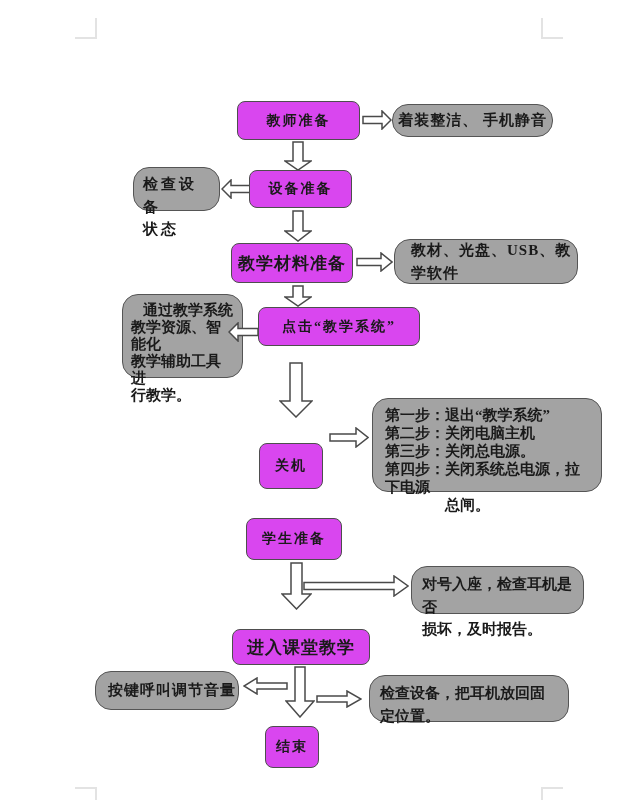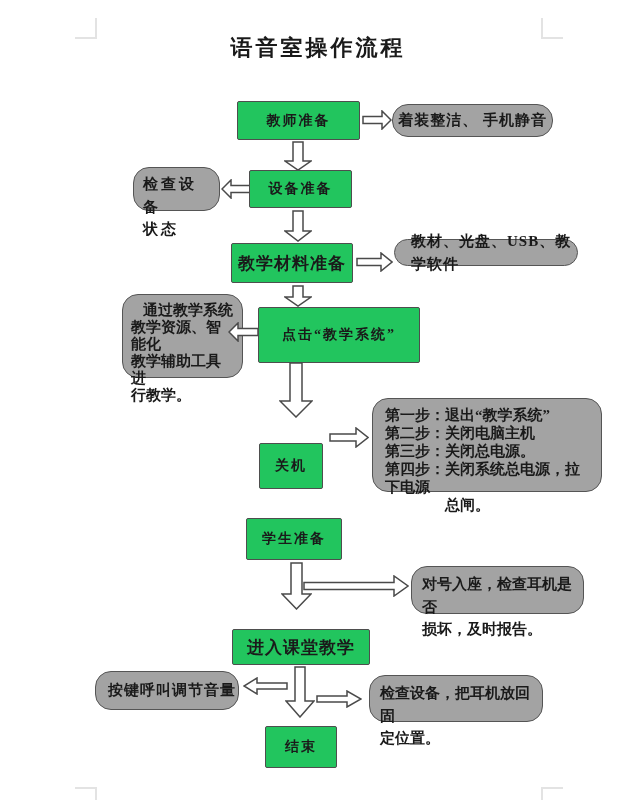--- a/index.html
+++ b/index.html
@@ -15,21 +15,21 @@
   .mark-br{left:541px;top:787px;height:13px;border-left:2px solid #e3e3e3;border-top:2px solid #e3e3e3;}
 
   .title{
     position:absolute;left:0;top:33px;width:100%;text-align:center;
     font-size:22px;font-weight:700;letter-spacing:3px;
   }
 
   
   .node{
     position:absolute;box-sizing:border-box;
-    border:1.6px solid #4e4e4e;border-radius:2px;background:#22c55e;
+    border:1.6px solid #4e4e4e;border-radius:8px;background:#d946ef;
     display:flex;align-items:center;justify-content:center;
     font-size:14px;font-weight:700;letter-spacing:2px;text-align:center;
   }
   .node.small-text{font-size:17px;letter-spacing:1px;}
 
   
   .anno{
     position:absolute;box-sizing:border-box;
     border:1.4px solid #555;border-radius:16px;background:#a3a3a3;
     font-size:15px;font-weight:700;line-height:1.5;
@@ -45,21 +45,20 @@
 </head>
 <body>
 
 <div id="page">
 
   <div class="mark mark-tl"></div>
   <div class="mark mark-tr"></div>
   <div class="mark mark-bl"></div>
   <div class="mark mark-br"></div>
 
-  <div class="title">语音室操作流程</div>
 
   <div class="node" style="left:237px;top:101px;width:123px;height:39px;">教师准备</div>
   <div class="arrow" style="left:362px;top:110px;width:30px;height:20px;">
       <svg viewBox="0 0 30 20">
         <polygon points="1,6.5 20,6.5 20,1 29,10 20,19 20,13.5 1,13.5" fill="#ffffff" stroke="#4a4a4a" stroke-width="1.5" stroke-linejoin="miter"></polygon>
       </svg>
     </div>
   <div class="anno vcenter" style="left:392px;top:104px;width:161px;height:33px;justify-content:center;letter-spacing:1px;">着装整洁、 手机静音</div>
 
   <div class="arrow" style="left:284px;top:141px;width:28px;height:30px;">
@@ -82,38 +81,38 @@
         <polygon points="9,1 19,1 19,21 27,21 14,31 1,21 9,21" fill="#ffffff" stroke="#4a4a4a" stroke-width="1.5" stroke-linejoin="miter"></polygon>
       </svg>
     </div>
 
   <div class="node small-text" style="left:231px;top:243px;width:122px;height:40px;">教学材料准备</div>
   <div class="arrow" style="left:356px;top:252px;width:37px;height:20px;">
       <svg viewBox="0 0 37 20">
         <polygon points="1,6.5 25,6.5 25,1 36,10 25,19 25,13.5 1,13.5" fill="#ffffff" stroke="#4a4a4a" stroke-width="1.5" stroke-linejoin="miter"></polygon>
       </svg>
     </div>
-  <div class="anno vcenter" style="left:394px;top:239px;width:184px;height:27px;padding-left:16px;letter-spacing:1px;">教材、光盘、USB、教学软件</div>
+  <div class="anno vcenter" style="left:394px;top:239px;width:184px;height:45px;padding-left:16px;letter-spacing:1px;">教材、光盘、USB、教学软件</div>
 
   <div class="arrow" style="left:284px;top:285px;width:28px;height:22px;">
       <svg viewBox="0 0 28 22">
         <polygon points="9,1 19,1 19,12 27,12 14,21 1,12 9,12" fill="#ffffff" stroke="#4a4a4a" stroke-width="1.5" stroke-linejoin="miter"></polygon>
       </svg>
     </div>
 
   <div class="anno indent" style="left:104px;top:294px;width:121px;height:84px;padding:7px 8px;margin-left:18px;">通过教学系统
 教学资源、智能化
 教学辅助工具进
 行教学。</div>
   <div class="arrow" style="left:228px;top:322px;width:31px;height:20px;">
       <svg viewBox="0 0 31 20">
         <polygon points="30,6.5 10,6.5 10,1 1,10 10,19 10,13.5 30,13.5" fill="#ffffff" stroke="#4a4a4a" stroke-width="1.5" stroke-linejoin="miter"></polygon>
       </svg>
     </div>
-  <div class="node" style="left:258px;top:307px;width:162px;height:56px;">点击“教学系统”</div>
+  <div class="node" style="left:258px;top:307px;width:162px;height:39px;">点击“教学系统”</div>
 
   <div class="arrow" style="left:279px;top:362px;width:34px;height:56px;">
       <svg viewBox="0 0 34 56">
         <polygon points="11,1 23,1 23,39 33,39 17,55 1,39 11,39" fill="#ffffff" stroke="#4a4a4a" stroke-width="1.5" stroke-linejoin="miter"></polygon>
       </svg>
     </div>
 
   <div class="node" style="left:259px;top:419px;width:64px;height:46px;margin-top:24px;">关机</div>
   <div class="arrow" style="left:329px;top:427px;width:40px;height:21px;">
       <svg viewBox="0 0 40 21">
@@ -150,18 +149,18 @@
       <svg viewBox="0 0 45 18">
         <polygon points="44,6 14,6 14,1 1,9 14,17 14,12 44,12" fill="#ffffff" stroke="#4a4a4a" stroke-width="1.5" stroke-linejoin="miter"></polygon>
       </svg>
     </div>
   <div class="anno vcenter" style="left:95px;top:671px;width:144px;height:39px;padding-left:12px;letter-spacing:1px;">按键呼叫调节音量</div>
   <div class="arrow" style="left:316px;top:690px;width:46px;height:18px;">
       <svg viewBox="0 0 46 18">
         <polygon points="1,6 31,6 31,1 45,9 31,17 31,12 1,12" fill="#ffffff" stroke="#4a4a4a" stroke-width="1.5" stroke-linejoin="miter"></polygon>
       </svg>
     </div>
-  <div class="anno" style="left:369px;top:675px;width:174px;height:47px;padding:6px 10px;">检查设备，把耳机放回固
+  <div class="anno" style="left:369px;top:675px;width:200px;height:47px;padding:6px 10px;">检查设备，把耳机放回固
 定位置。</div>
 
-  <div class="node" style="left:265px;top:726px;width:72px;height:42px;">结束</div>
+  <div class="node" style="left:265px;top:726px;width:54px;height:42px;">结束</div>
 
 </div>
 
 </body></html>

